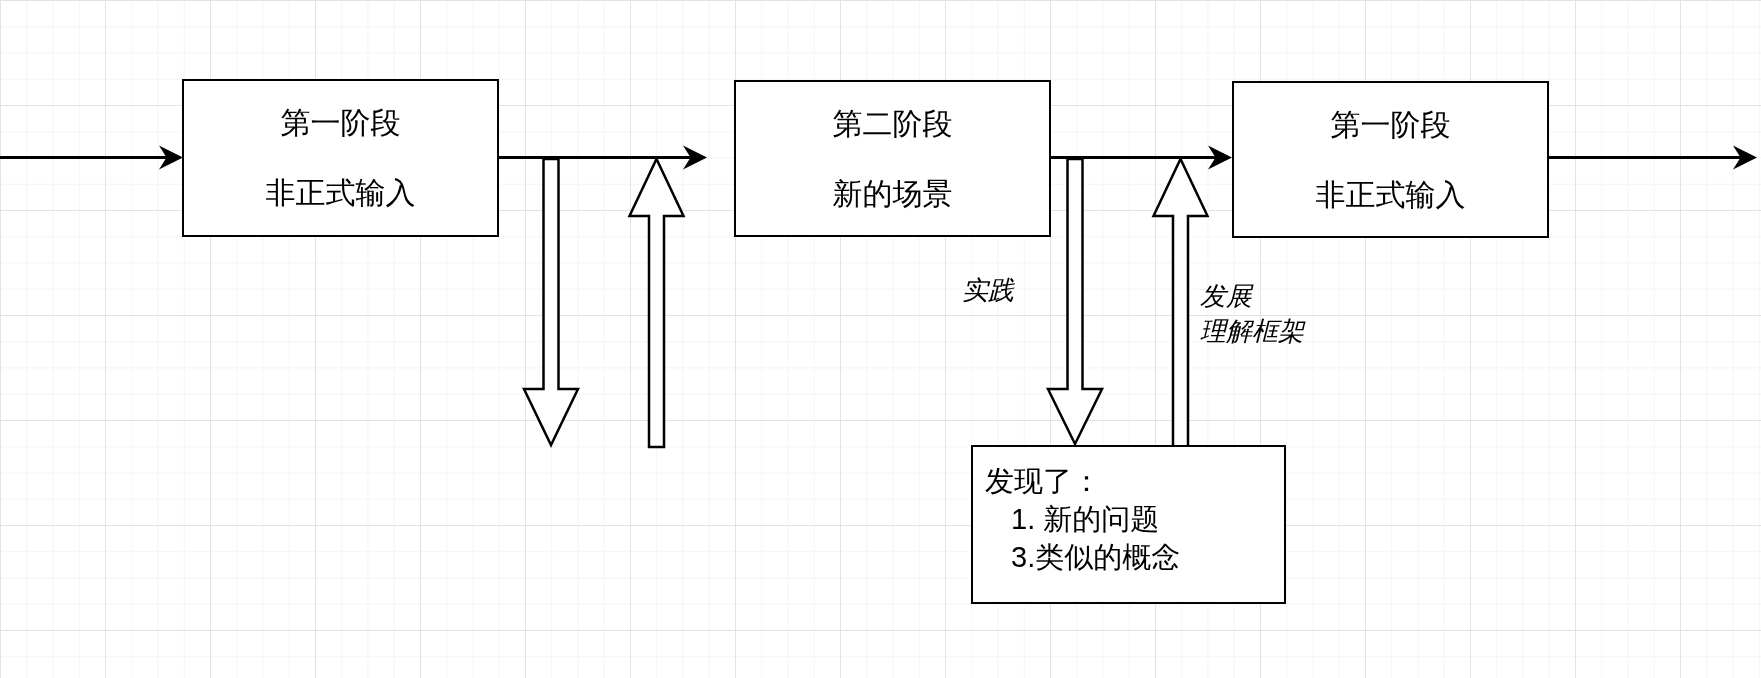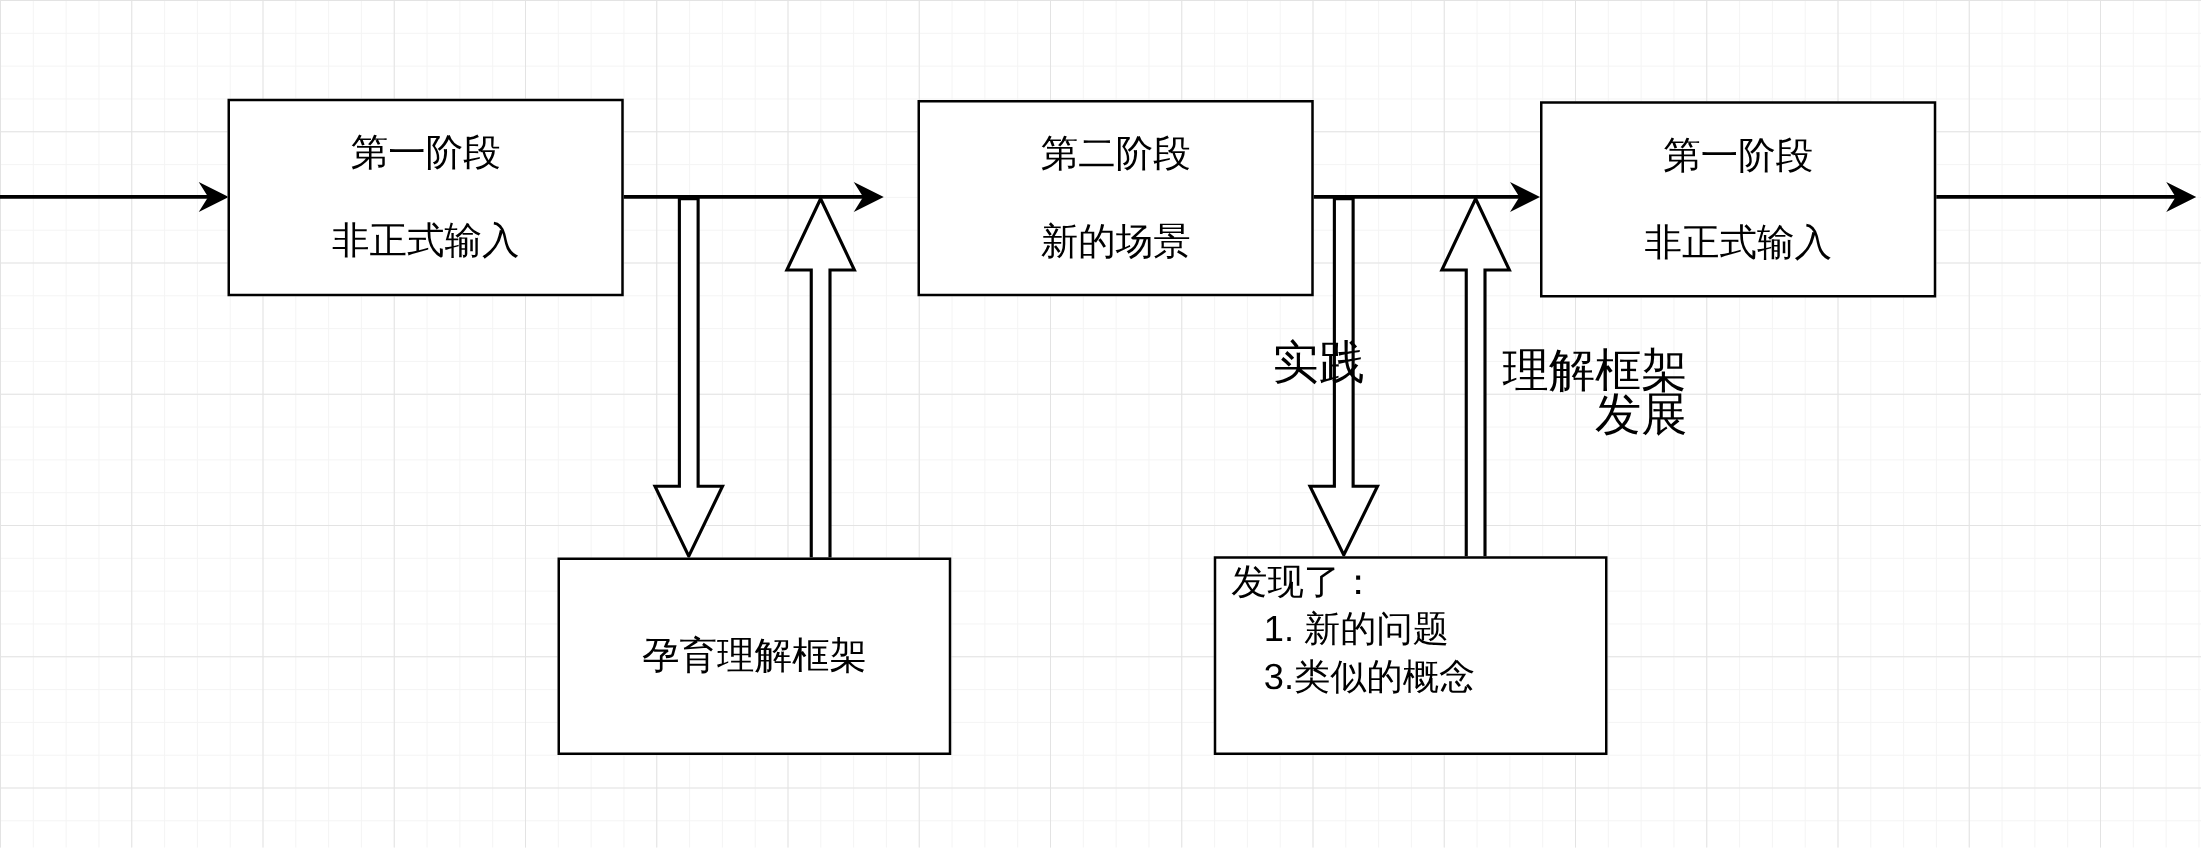--- a/index.html
+++ b/index.html
@@ -29,26 +29,26 @@
     display:flex;flex-direction:column;align-items:center;justify-content:center;
     font-size:30px;line-height:38px;text-align:center;gap:32px;
   }
   .node .line{white-space:pre;}
   #node-stage1{left:182px;top:79px;width:317px;height:158px;}
   #node-stage2{left:734px;top:80px;width:317px;height:157px;}
   #node-stage3{left:1232px;top:81px;width:317px;height:157px;}
   #node-incubate{left:446px;top:446px;width:315px;height:158px;}
   #node-findings{
     left:971px;top:445px;width:315px;height:159px;
-    display:block;text-align:left;padding:0 4px 0 12px;
+    display:block;text-align:left;padding:15px 4px 0 12px;
     font-size:29px;line-height:38px;
   }
   #node-findings .indent{margin-left:26px;}
 
-  .edge-label{position:absolute;font-size:37px;text-align:right;}
+  .edge-label{position:absolute;font-size:26px;text-align:left;font-style:italic;}
   #label-practice{left:962px;top:271px;width:130px;line-height:38px;}
   #label-develop{left:1200px;top:279px;width:150px;line-height:35px;}
 </style>
 </head>
 <body>
 
 <div id="canvas">
 
   <svg id="connectors" width="1761" height="678" viewBox="0 0 1761 678">
 
@@ -83,31 +83,28 @@
   <div class="node" id="node-stage2">
     <div class="line">第二阶段</div>
     <div class="line">新的场景</div>
   </div>
 
   <div class="node" id="node-stage3">
     <div class="line">第一阶段</div>
     <div class="line">非正式输入</div>
   </div>
 
-  <div class="node" id="node-incubate">
-    <div class="line">孕育理解框架</div>
-  </div>
 
   <div class="node" id="node-findings">
     <div class="line">发现了：</div>
     <div class="line indent">1. 新的问题</div>
     <div class="line indent">3.类似的概念</div>
   </div>
 
   <div class="edge-label" id="label-practice">
     <div>实践</div>
   </div>
   <div class="edge-label" id="label-develop">
+    <div>发展</div>
     <div>理解框架</div>
-    <div>发展</div>
   </div>
 
 </div>
 
 </body></html>

